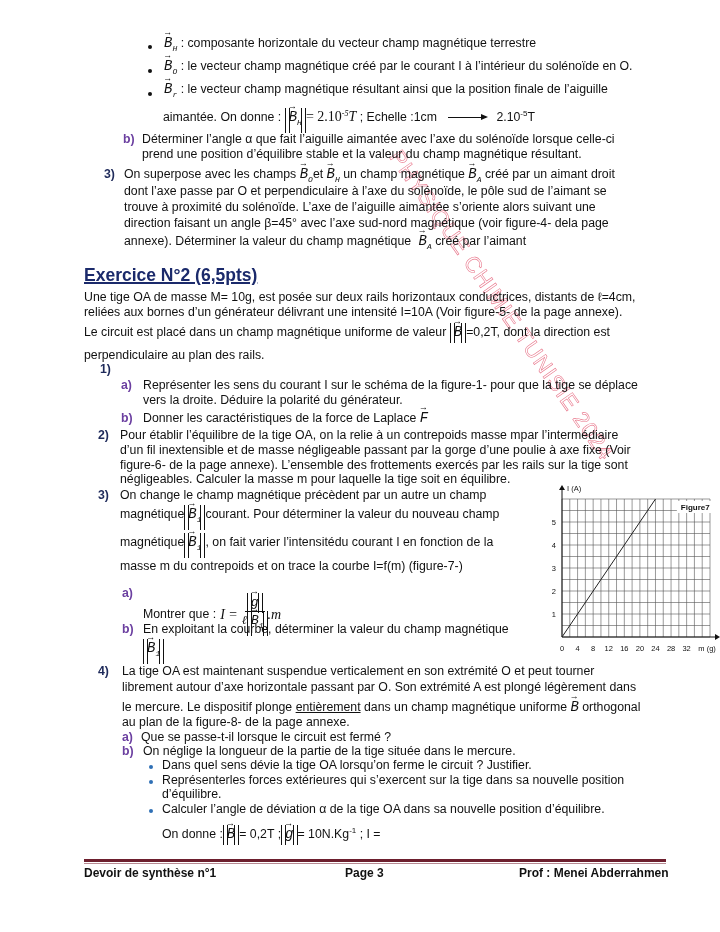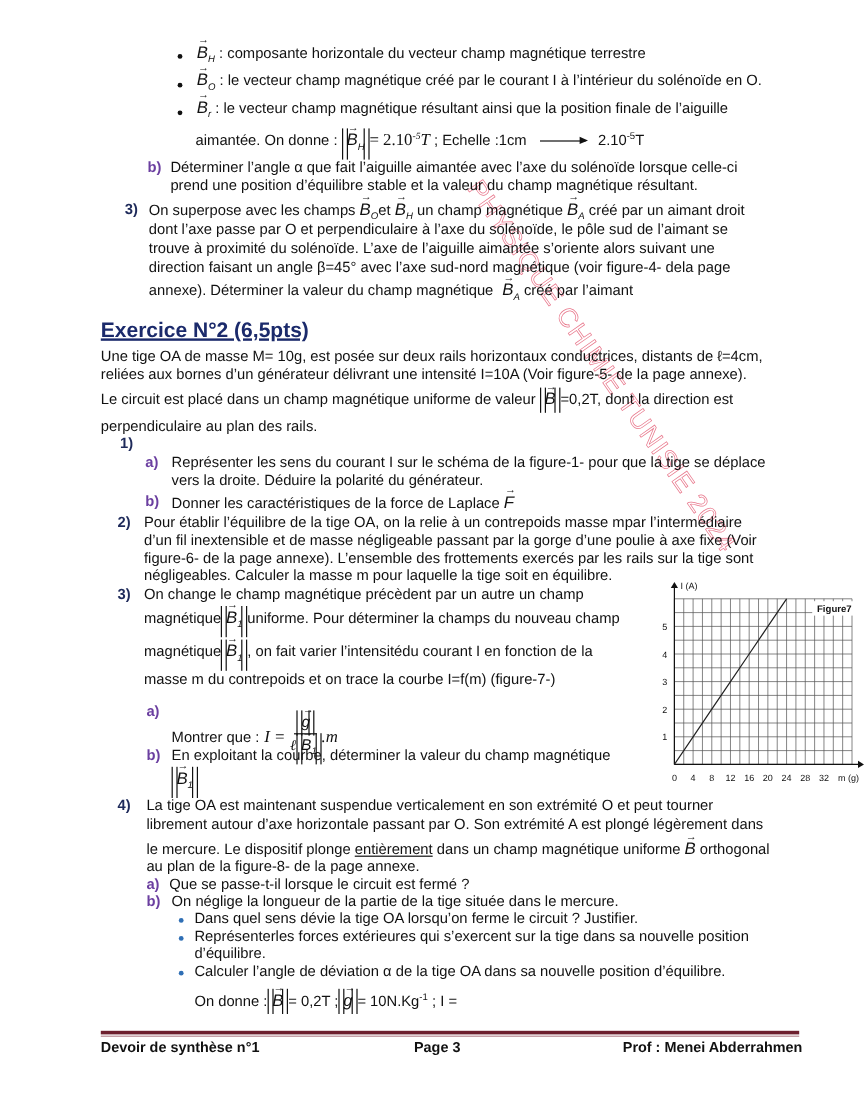--- a/index.html
+++ b/index.html
@@ -2,21 +2,21 @@
 <html><head>
   <meta charset="utf-8">
   <style>
     html, body { margin: 0; padding: 0; }
     body {
       width: 720px; height: 932px; background: #ffffff; position: relative; overflow: hidden;
       font-family: "Liberation Sans", sans-serif; font-size: 12.3px; color: #111; line-height: 15px;
     }
     .abs { position: absolute; }
     .serif { font-family: "Liberation Serif", serif; font-style: italic; text-align: right; }
-    .vec { position: relative; display: inline-block; font-family: Liberation Sans, sans-serif; font-style: italic; font-size: 14px; text-align: center; }
+    .vec { position: relative; display: inline-block; font-family: Liberation Mono, monospace; font-style: italic; font-size: 14px; text-align: center; }
     .vec::before { content: "\2192"; position: absolute; top: -10px; left: 1px; font-size: 9px; font-style: normal; }
     .vec sub { font-size: 8px; font-style: italic; }
     .norm2 { display: inline-block; position: relative; padding: 0 4px; }
     .norm2::before, .norm2::after { content: ""; position: absolute; top: -2px; bottom: -3px; width: 3px; border-left: 1px solid #111; border-right: 1px solid #111; }
     .norm2::before { left: 0; }
     .norm2::after { right: 0; }
     .bullet { position: absolute; width: 4px; height: 4px; border-radius: 50%; background: #111; }
     .bullet.blue { background: #2f6fb5; }
     .lbl-num { color: #1e2a5a; font-weight: bold; }
     .lbl-let { color: #6b3fa0; font-weight: bold; }
@@ -113,21 +113,21 @@
 
 <div class="abs lbl-num" style="left:98px;top:428px">2)</div>
 <div class="abs" style="left:120px;top:428px">Pour établir l’équilibre de la tige OA, on la relie à un contrepoids masse mpar l’intermédiaire</div>
 <div class="abs" style="left:120px;top:443px">d’un fil inextensible et de masse négligeable passant par la gorge d’une poulie à axe fixe (Voir</div>
 <div class="abs" style="left:120px;top:458px">figure-6- de la page annexe). L’ensemble des frottements exercés par les rails sur la tige sont</div>
 <div class="abs" style="left:120px;top:472px">négligeables. Calculer la masse m pour laquelle la tige soit en équilibre.</div>
 
 <div class="abs lbl-num" style="left:98px;top:488px">3)</div>
 <div class="abs" style="left:120px;top:488px">On change le champ magnétique précèdent par un autre un champ</div>
 <div class="abs" style="left:120px;top:507px">
-  <span>magnétique</span><span class="norm2"><span class="vec">B<sub>1</sub></span></span><span>uniforme. Pour déterminer la champs du nouveau champ</span>
+  <span>magnétique</span><span class="norm2"><span class="vec">B<sub>1</sub></span></span><span>courant. Pour déterminer la valeur du nouveau champ</span>
 </div>
 <div class="abs" style="left:120px;top:535px">
   <span>magnétique</span><span class="norm2"><span class="vec">B<sub>1</sub></span></span><span>, on fait varier l’intensitédu courant I en fonction de la</span>
 </div>
 <div class="abs" style="left:120px;top:559px">masse m du contrepoids et on trace la courbe I=f(m) (figure-7-)</div>
 
 <div class="abs lbl-let" style="left:122px;top:586px">a)</div>
 <div class="abs" style="left:143px;top:594px;display:flex;align-items:center;height:40px">
   <span>Montrer que :</span>
   <span class="serif" style="font-size:14px;margin:0 4px">I =</span>

